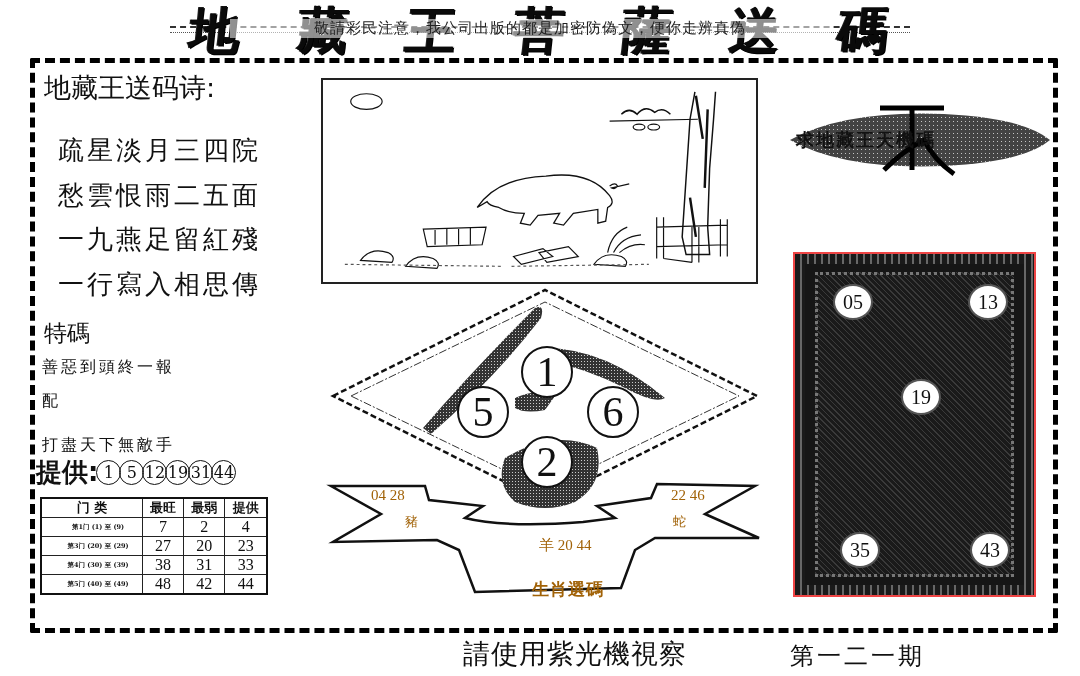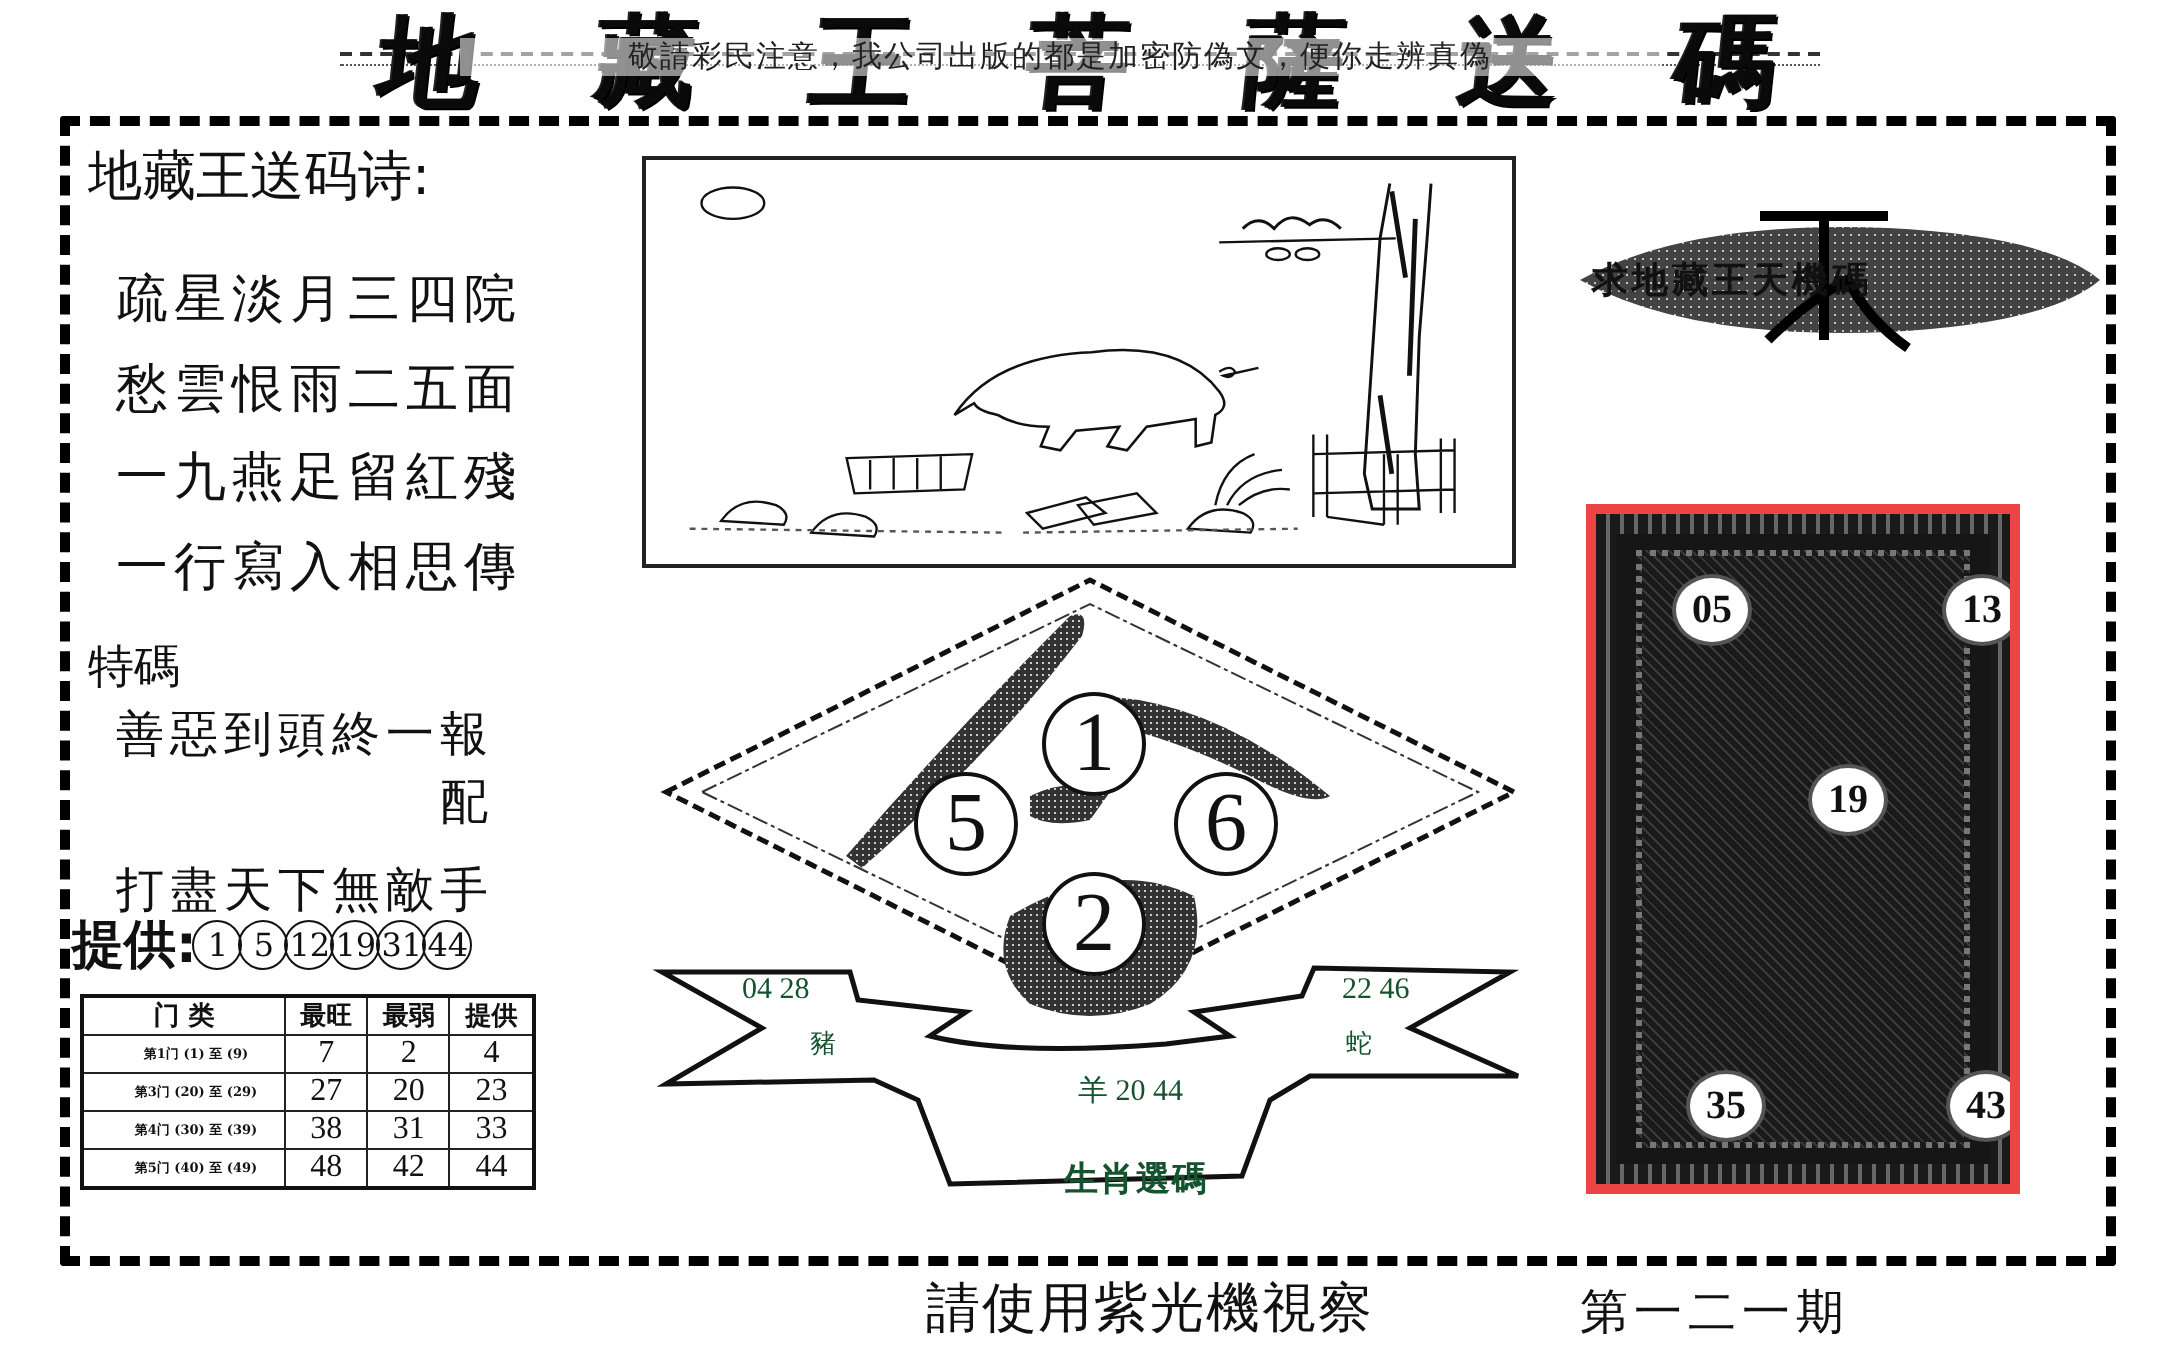--- a/index.html
+++ b/index.html
@@ -20,21 +20,21 @@
   .frame { position:absolute; left:30px; top:58px; width:1028px; height:575px;
            border:5px dashed #000; border-radius:2px; box-sizing:border-box; }
 
   
   .poem-title { position:absolute; left:44px; top:70px; font-size:27px; font-family:"DejaVu Sans",sans-serif; }
   .poem-lines { position:absolute; left:58px; top:128px; font-size:26px; line-height:44.5px; letter-spacing:3px; }
   .poem-lines div { white-space:nowrap; }
 
   
   .tema-title { position:absolute; left:44px; top:318px; font-size:23px; }
-  .tema-lines { position:absolute; left:58px; top:350px; font-size:24px; line-height:34px; letter-spacing:3px;text-align:right; }
+  .tema-lines { position:absolute; left:42px; top:350px; font-size:16px; line-height:34px; letter-spacing:3px; }
   .tema-lines .gap { margin-top:10px; }
   .provide { position:absolute; left:36px; top:455px; font-size:26px; display:flex; align-items:center; }
   .provide .label { font-family:"DejaVu Sans",sans-serif; font-weight:bold; }
   .ball { display:inline-flex; align-items:center; justify-content:center; width:23px; height:23px;
           border:1.5px solid #111; border-radius:50%; font-size:16px; margin-left:-2px; }
 
   
   .stat-table { position:absolute; left:40px; top:497px; border-collapse:collapse; width:228px;
                 border:2px solid #111; font-size:15px; }
   .stat-table th, .stat-table td { border:1px solid #222; text-align:center; padding:0; height:18px; }
@@ -46,39 +46,39 @@
   .picture { position:absolute; left:321px; top:78px; width:437px; height:206px;
              border:2px solid #222; box-sizing:border-box; background:#fff; }
   .picture svg { width:100%; height:100%; }
 
   
   .seal { position:absolute; left:784px; top:100px; width:270px; height:80px; }
   .seal-text { position:absolute; left:12px; top:28px; font-size:18px; font-weight:bold; color:#111;
                letter-spacing:2px; white-space:nowrap; }
 
   
-  .panel { position:absolute; left:793px; top:252px; width:217px; height:345px;
-           background:#161616; border:5px solid #ef4444; box-sizing:border-box; overflow:hidden;font-weight:bold; }
+  .panel { position:absolute; left:793px; top:252px; width:243px; height:345px;
+           background:#161616; border:2px solid #ef4444; box-sizing:border-box; overflow:hidden; }
   .panel-inner { position:absolute; left:20px; top:18px; right:20px; bottom:18px; border:3px dotted #777;
                  background:repeating-linear-gradient(45deg,#1a1a1a 0 3px,#3a3a3a 3px 4px),
                             repeating-linear-gradient(-45deg,transparent 0 5px,#2c2c2c 5px 6px); }
   .panel-border { position:absolute; inset:0; border:10px solid transparent;
                   background:repeating-linear-gradient(90deg,#1c1c1c 0 5px,#8a8a8a 5px 7px) border-box;
                   -webkit-mask:linear-gradient(#000 0 0) padding-box, linear-gradient(#000 0 0);
                   -webkit-mask-composite:xor; mask-composite:exclude; opacity:.7; }
   .pball { position:absolute; width:40px; height:36px; border-radius:50%; background:#fff;
            display:flex; align-items:center; justify-content:center; font-family:"Liberation Serif",serif;
            font-size:20px; color:#111; border:2px solid #555; box-sizing:border-box; }
 
   
   .diamond-wrap { position:absolute; left:325px; top:288px; width:440px; height:330px; }
   .dball { position:absolute; width:52px; height:52px; border-radius:50%; background:#fff; border:2px solid #111;
            display:flex; align-items:center; justify-content:center; font-family:"Liberation Serif",serif;
            font-size:42px; color:#111; box-sizing:border-box; }
-  .rtext { position:absolute; font-family:"Liberation Serif",serif; font-size:15px; color:#14532d; white-space:nowrap; }
+  .rtext { position:absolute; font-family:"Liberation Serif",serif; font-size:15px; color:#a16207; white-space:nowrap; }
   .rtext.zh { font-size:13px; }
   .ribbon-title { position:absolute; left:207px; top:290px; font-size:17px; font-weight:bold; letter-spacing:1px; }
 
   
   .footer-left { position:absolute; left:463px; top:636px; font-size:27px; letter-spacing:1px; font-family:"DejaVu Sans",sans-serif; }
   .footer-right { position:absolute; left:790px; top:640px; font-size:24px; letter-spacing:3px; font-family:Liberation Serif, serif; }
 </style>
 </head>
 <body>
 

